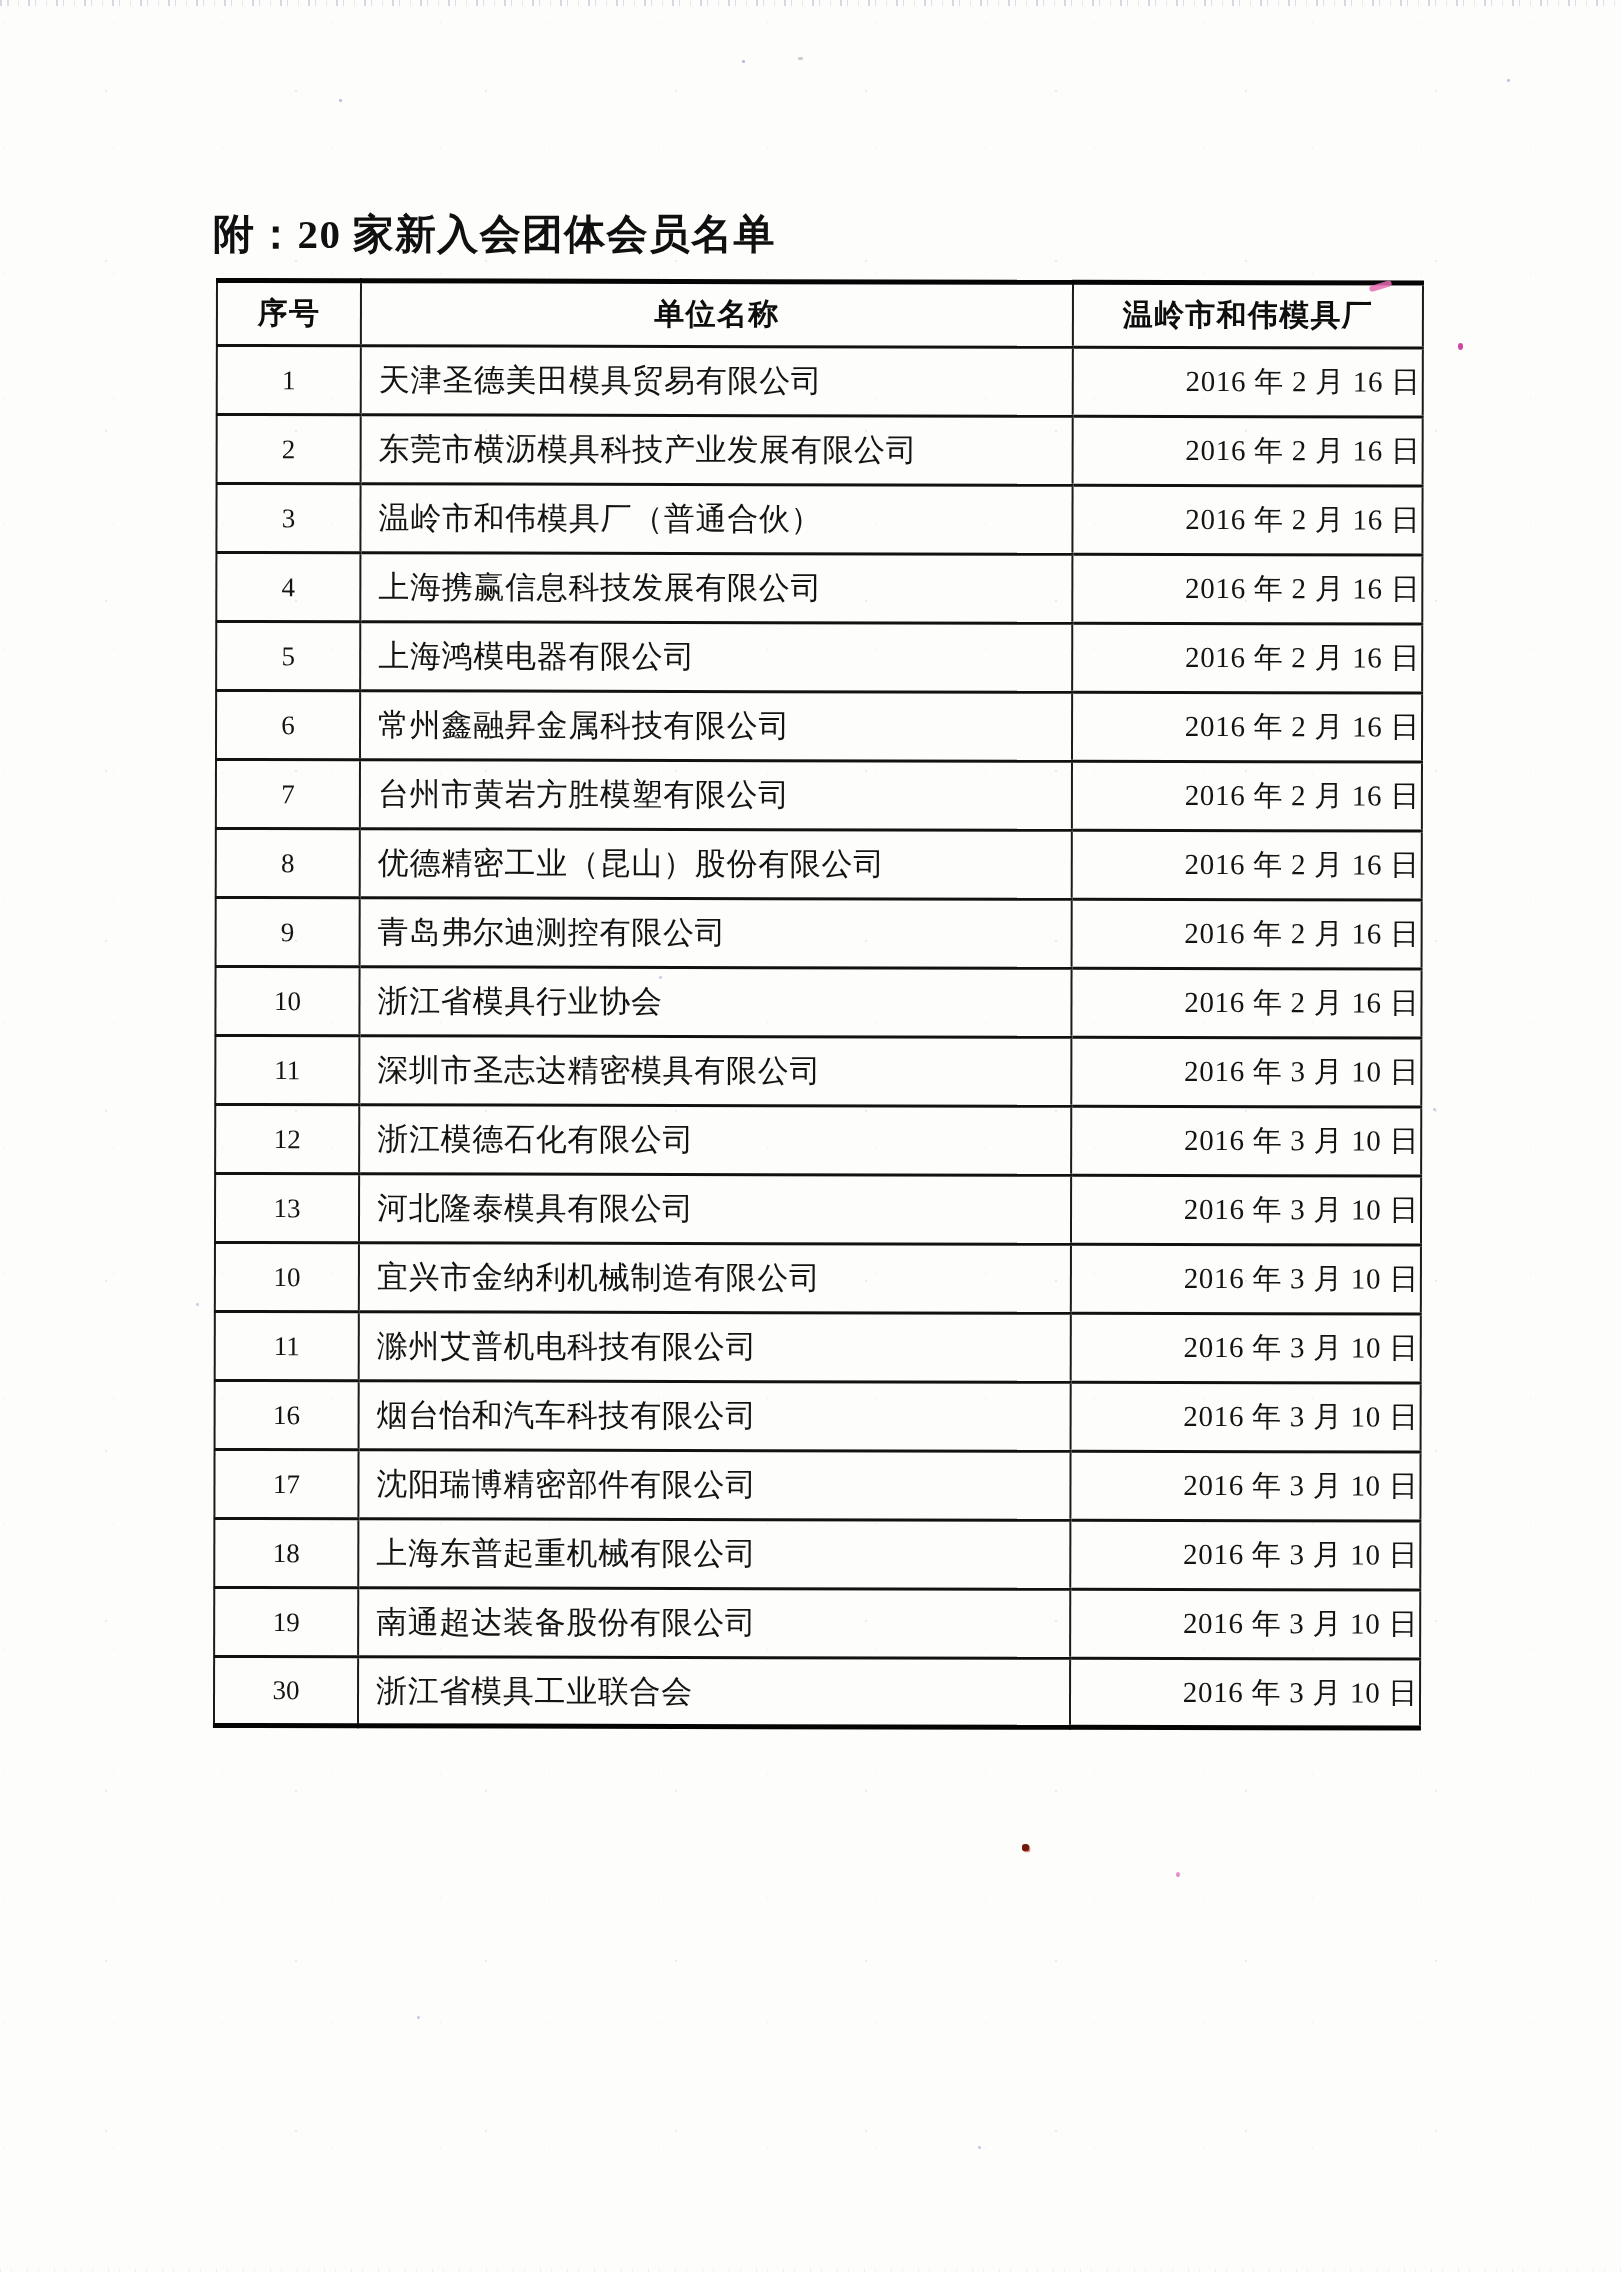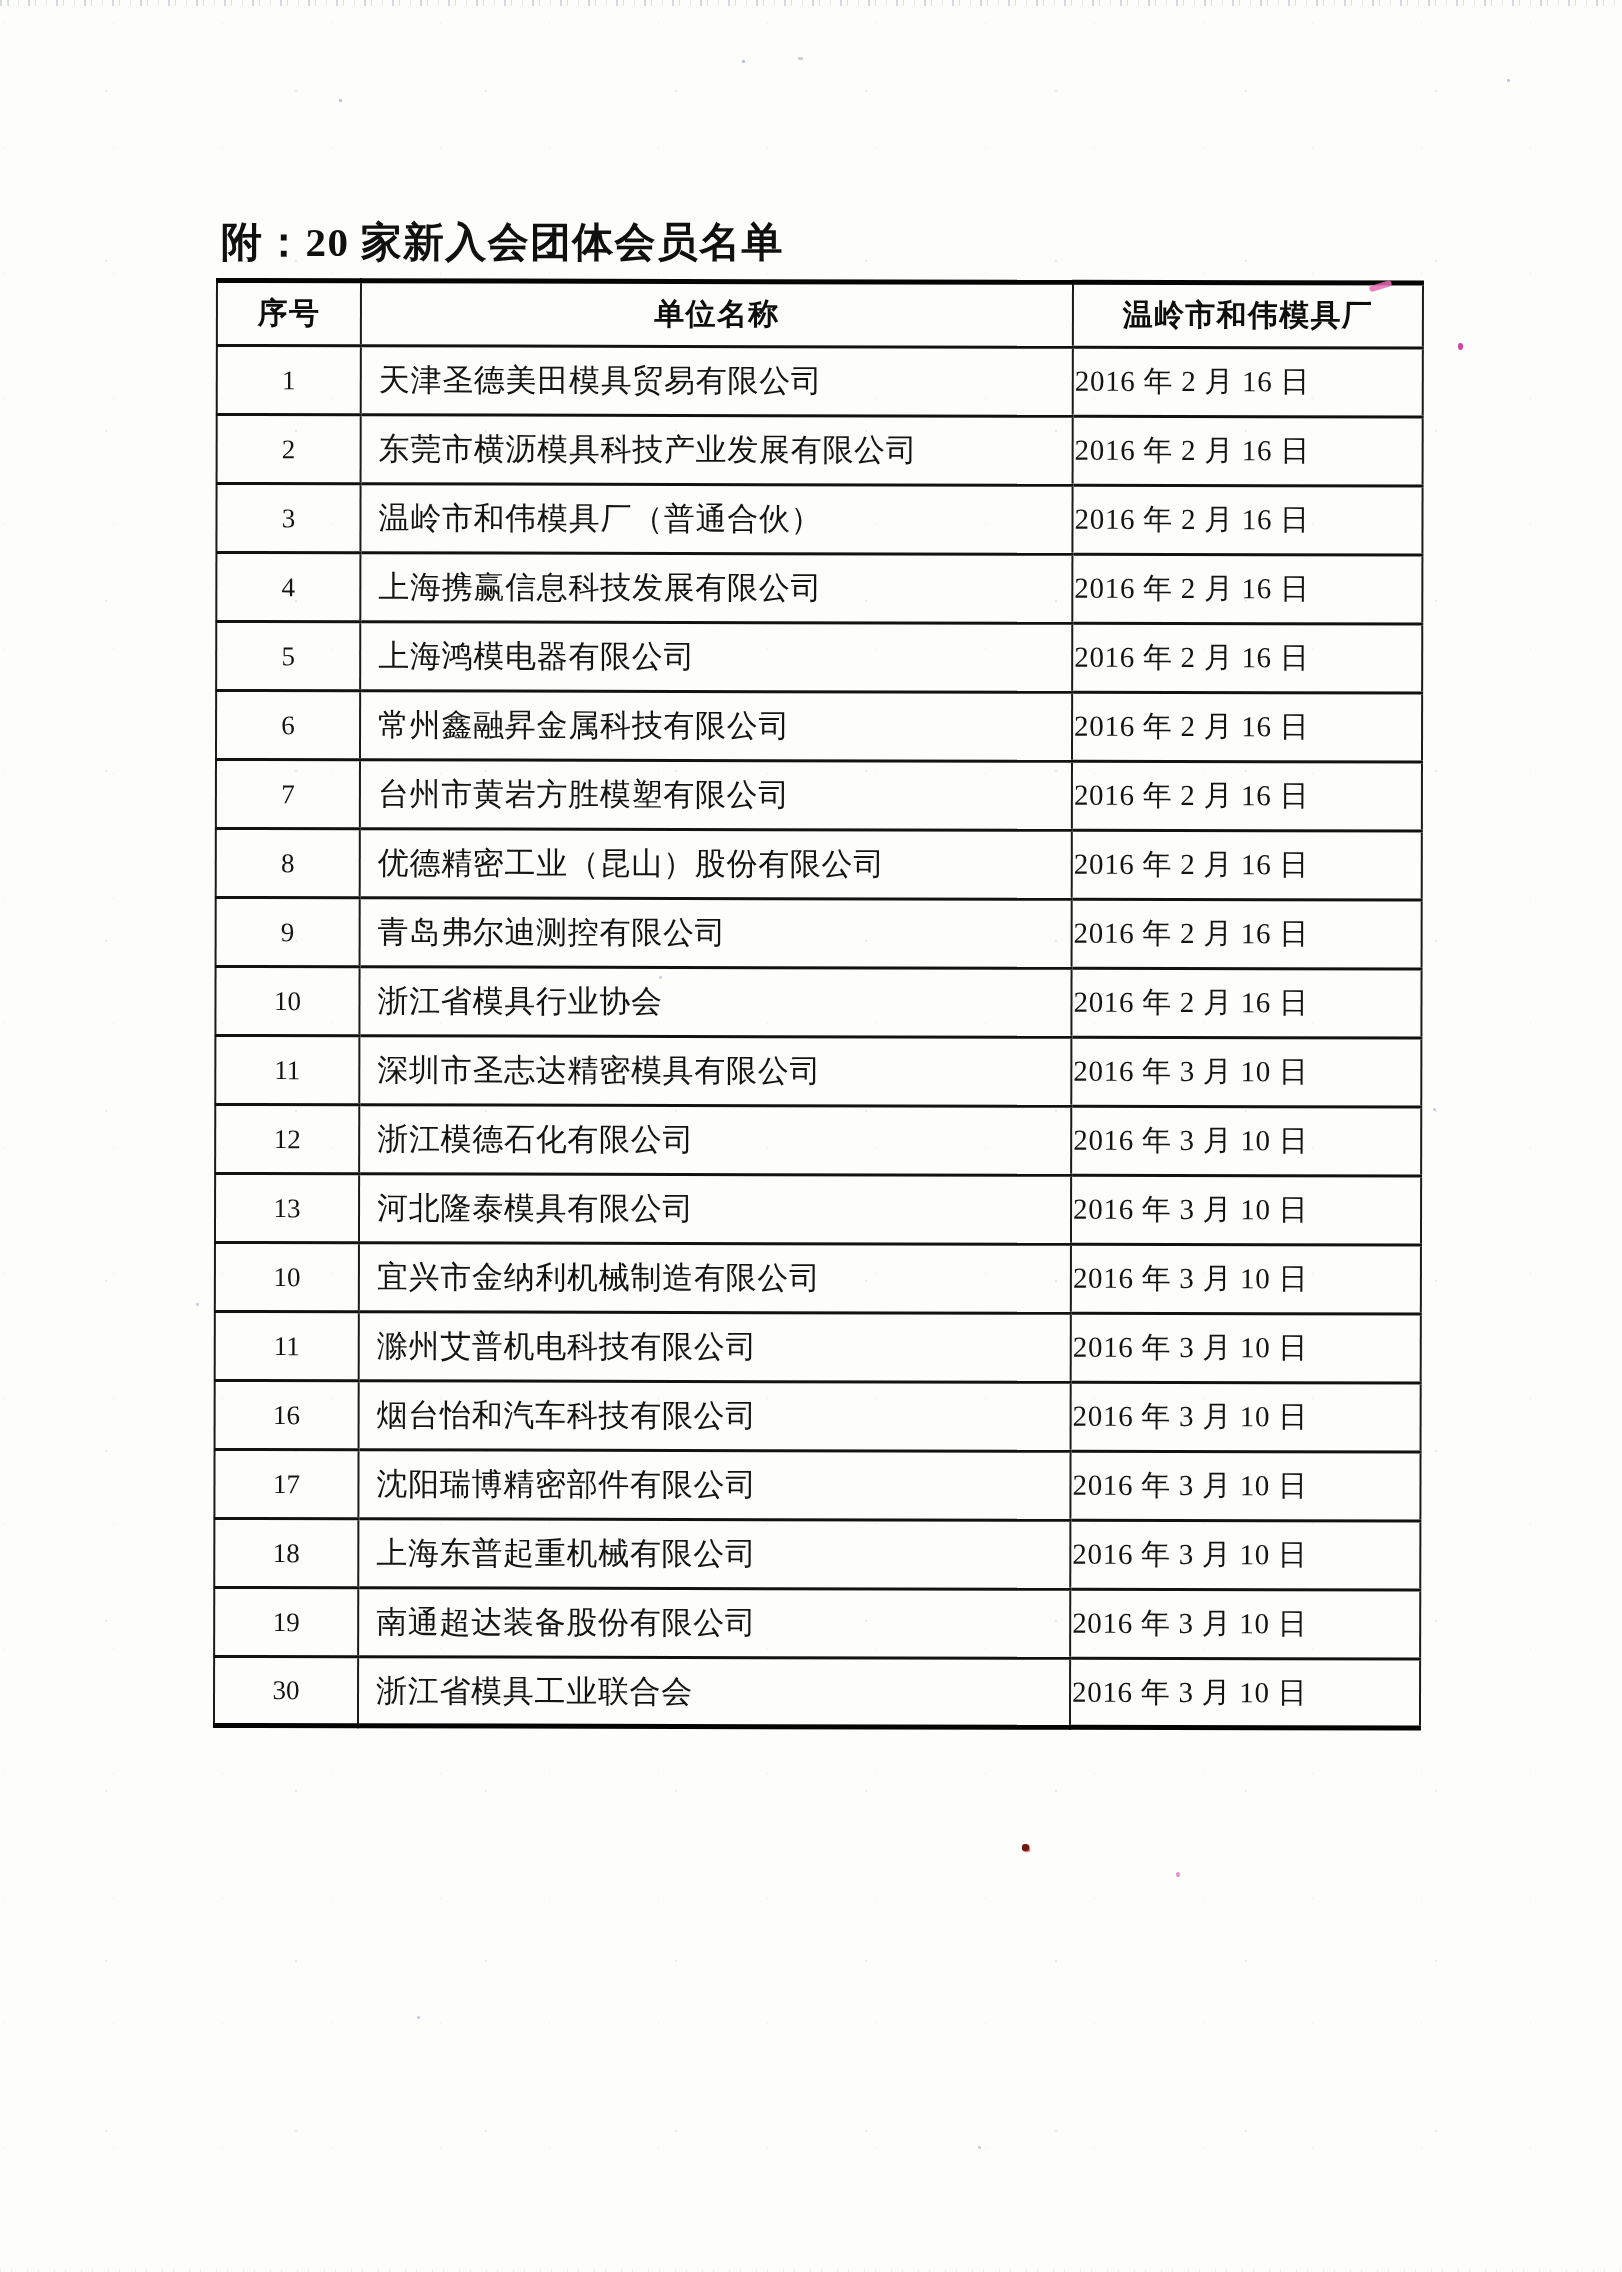--- a/index.html
+++ b/index.html
@@ -29,21 +29,21 @@
   .edge-noise-bottom {
     position:absolute; left:0; bottom:0; width:1623px; height:3.9px;
     background:repeating-linear-gradient(90deg,
       rgba(70,90,150,.16) 0 1.3px, transparent 1.3px 11px,
       rgba(45,65,110,.12) 11px 12.4px, transparent 12.4px 27px);
     opacity:.6;
   }
 
   .title {
     position:absolute; left:213px; top:207px;
-    margin:8px;
+    margin:0;
     font-size:41px; font-weight:bold;
     letter-spacing:1.3px;
     color:#101010;
     white-space:nowrap;
   }
 
   table.members-table {
     position:absolute; left:216px; top:278px;
     width:1206px;
     border-collapse:collapse;
@@ -60,21 +60,21 @@
     vertical-align:middle;
     overflow:hidden;
     white-space:nowrap;
   }
   thead tr { height:65px; }
   tbody tr { height:69px; }
 
   th { font-size:30px; font-weight:bold; text-align:center; color:#0e0e0e; letter-spacing:1.3px; }
   td.col-no   { text-align:center; font-size:27px; }
   td.col-name { text-align:left; padding-left:17px; font-size:31px; letter-spacing:0.7px; }
-  td.col-date { text-align:left; font-size:29px; letter-spacing:0.7px; }
+  td.col-date { text-align:right; font-size:29px; letter-spacing:0.7px; }
 
   
   .speck { position:absolute; border-radius:50%; }
   .speck-pink-smudge { left:1369px; top:283px; width:23.4px; height:5.9px; background:#e86bb0; border-radius:5.2px; transform:rotate(-17deg); opacity:.85; }
   .speck-magenta-dot { left:1458px; top:343px; width:5.2px; height:6.5px; background:#cc3399; opacity:.9; }
   .speck-red-dot     { left:1022px; top:1844px; width:7.2px; height:6.5px; background:#6e1a0e; box-shadow:1.3px 1.3px 0 rgba(190,40,30,.55); border-radius:40%; }
   .speck-pink-dot    { left:1176px; top:1872px; width:3.9px; height:5.2px; background:#e07bc0; opacity:.85; }
   .speck-blue-1 { left:339px;  top:99px;  width:2.6px; height:2.6px; background:rgba(80,100,180,.40); }
   .speck-blue-2 { left:742px; top:60px;   width:2.6px; height:2.6px; background:rgba(60,80,160,.38); }
   .speck-blue-3 { left:1507px; top:79px;  width:3.3px; height:2.6px; background:rgba(70,90,170,.35); }

